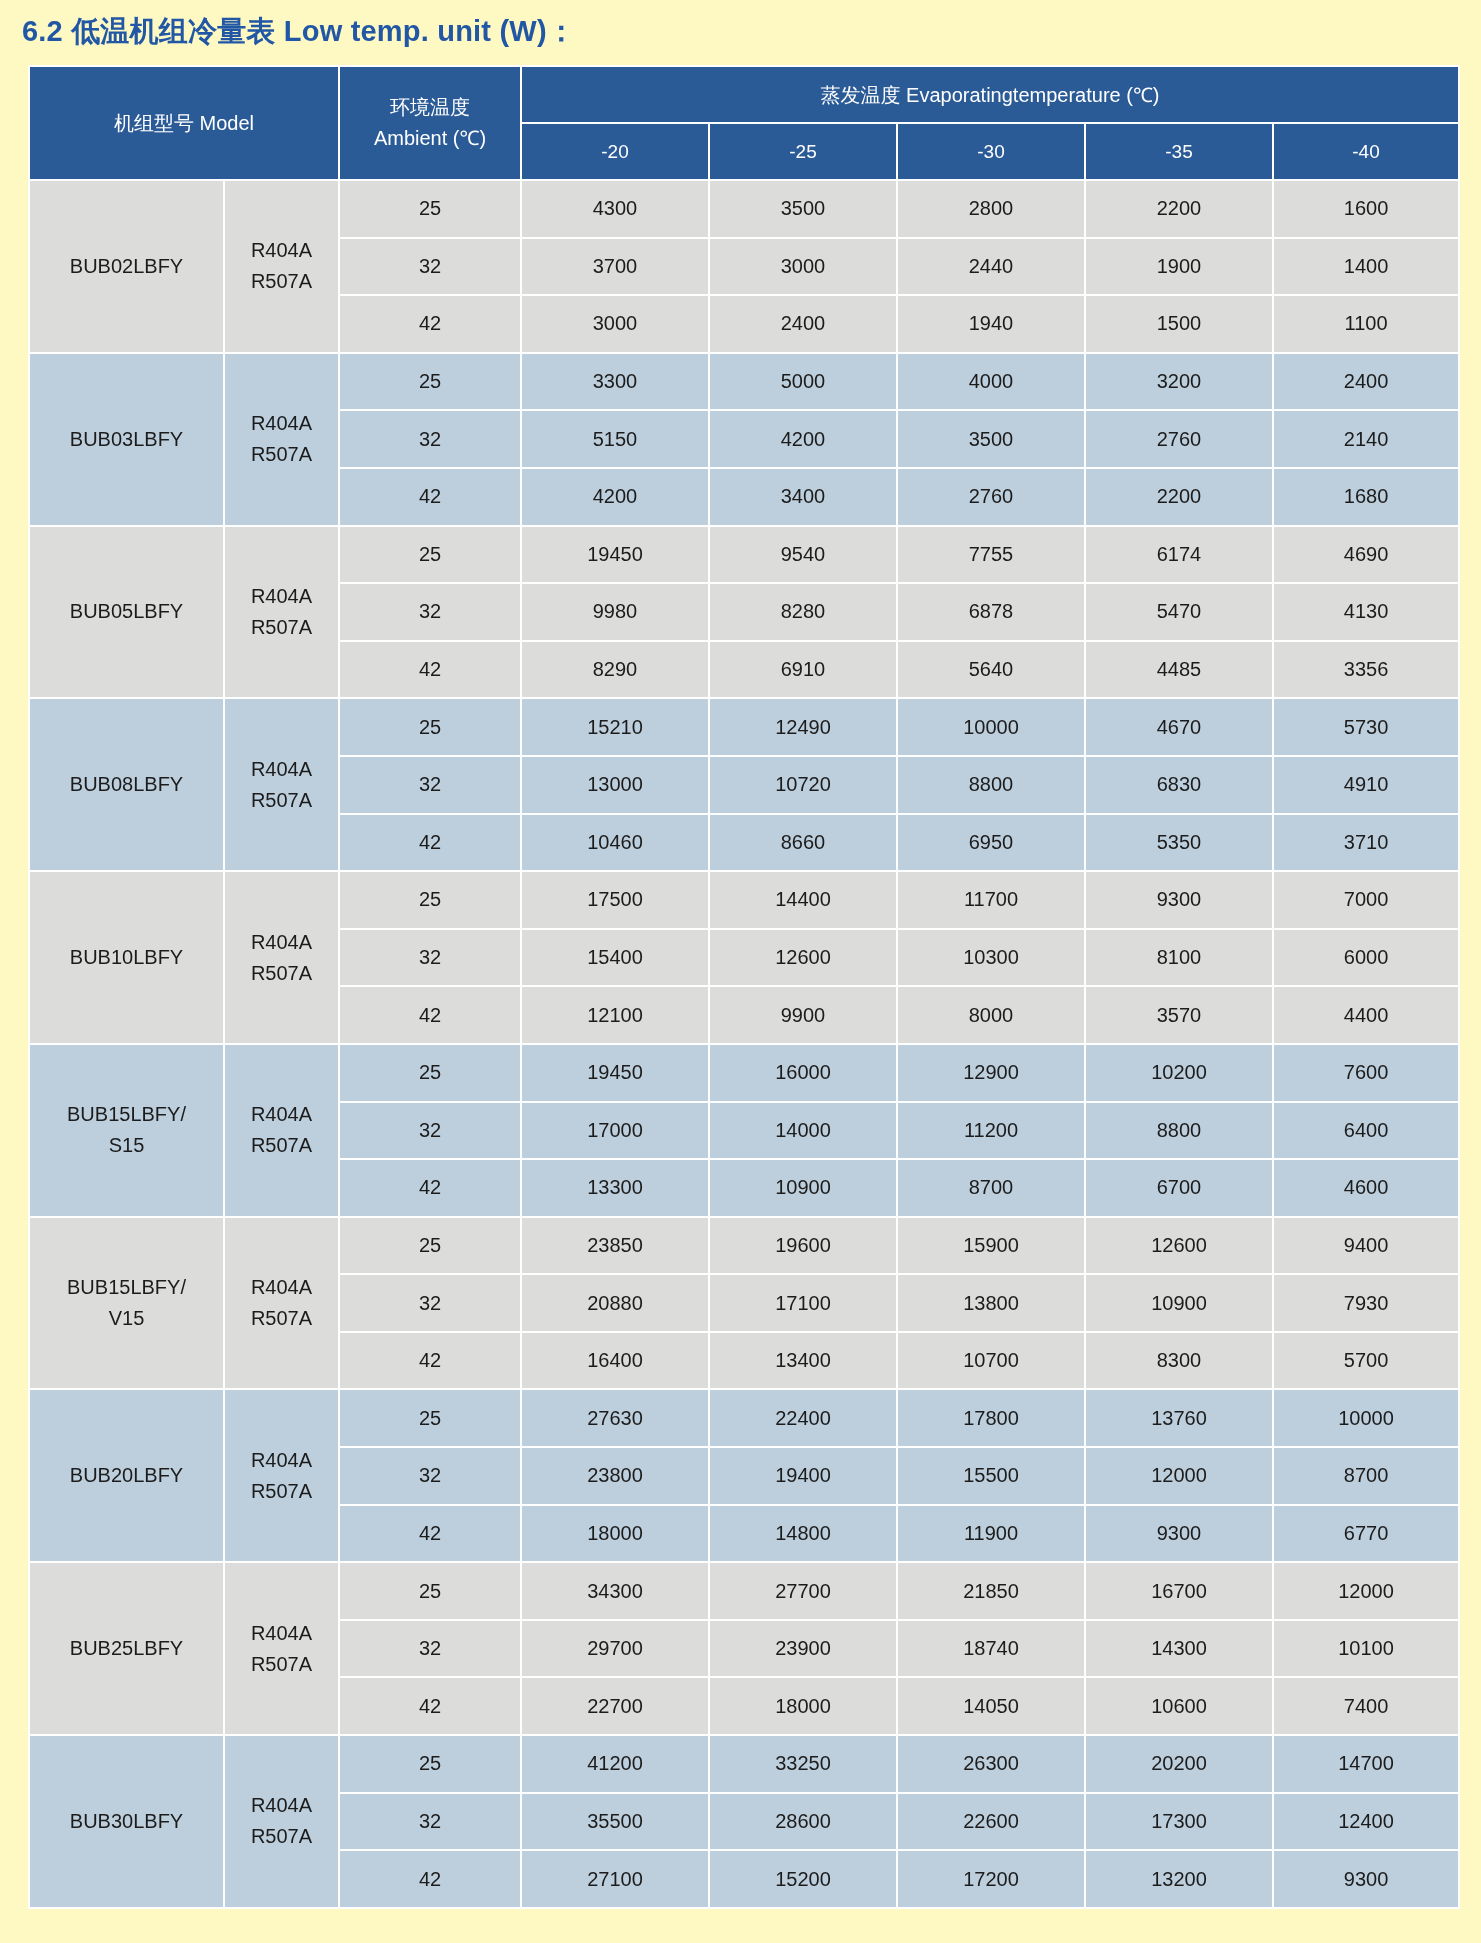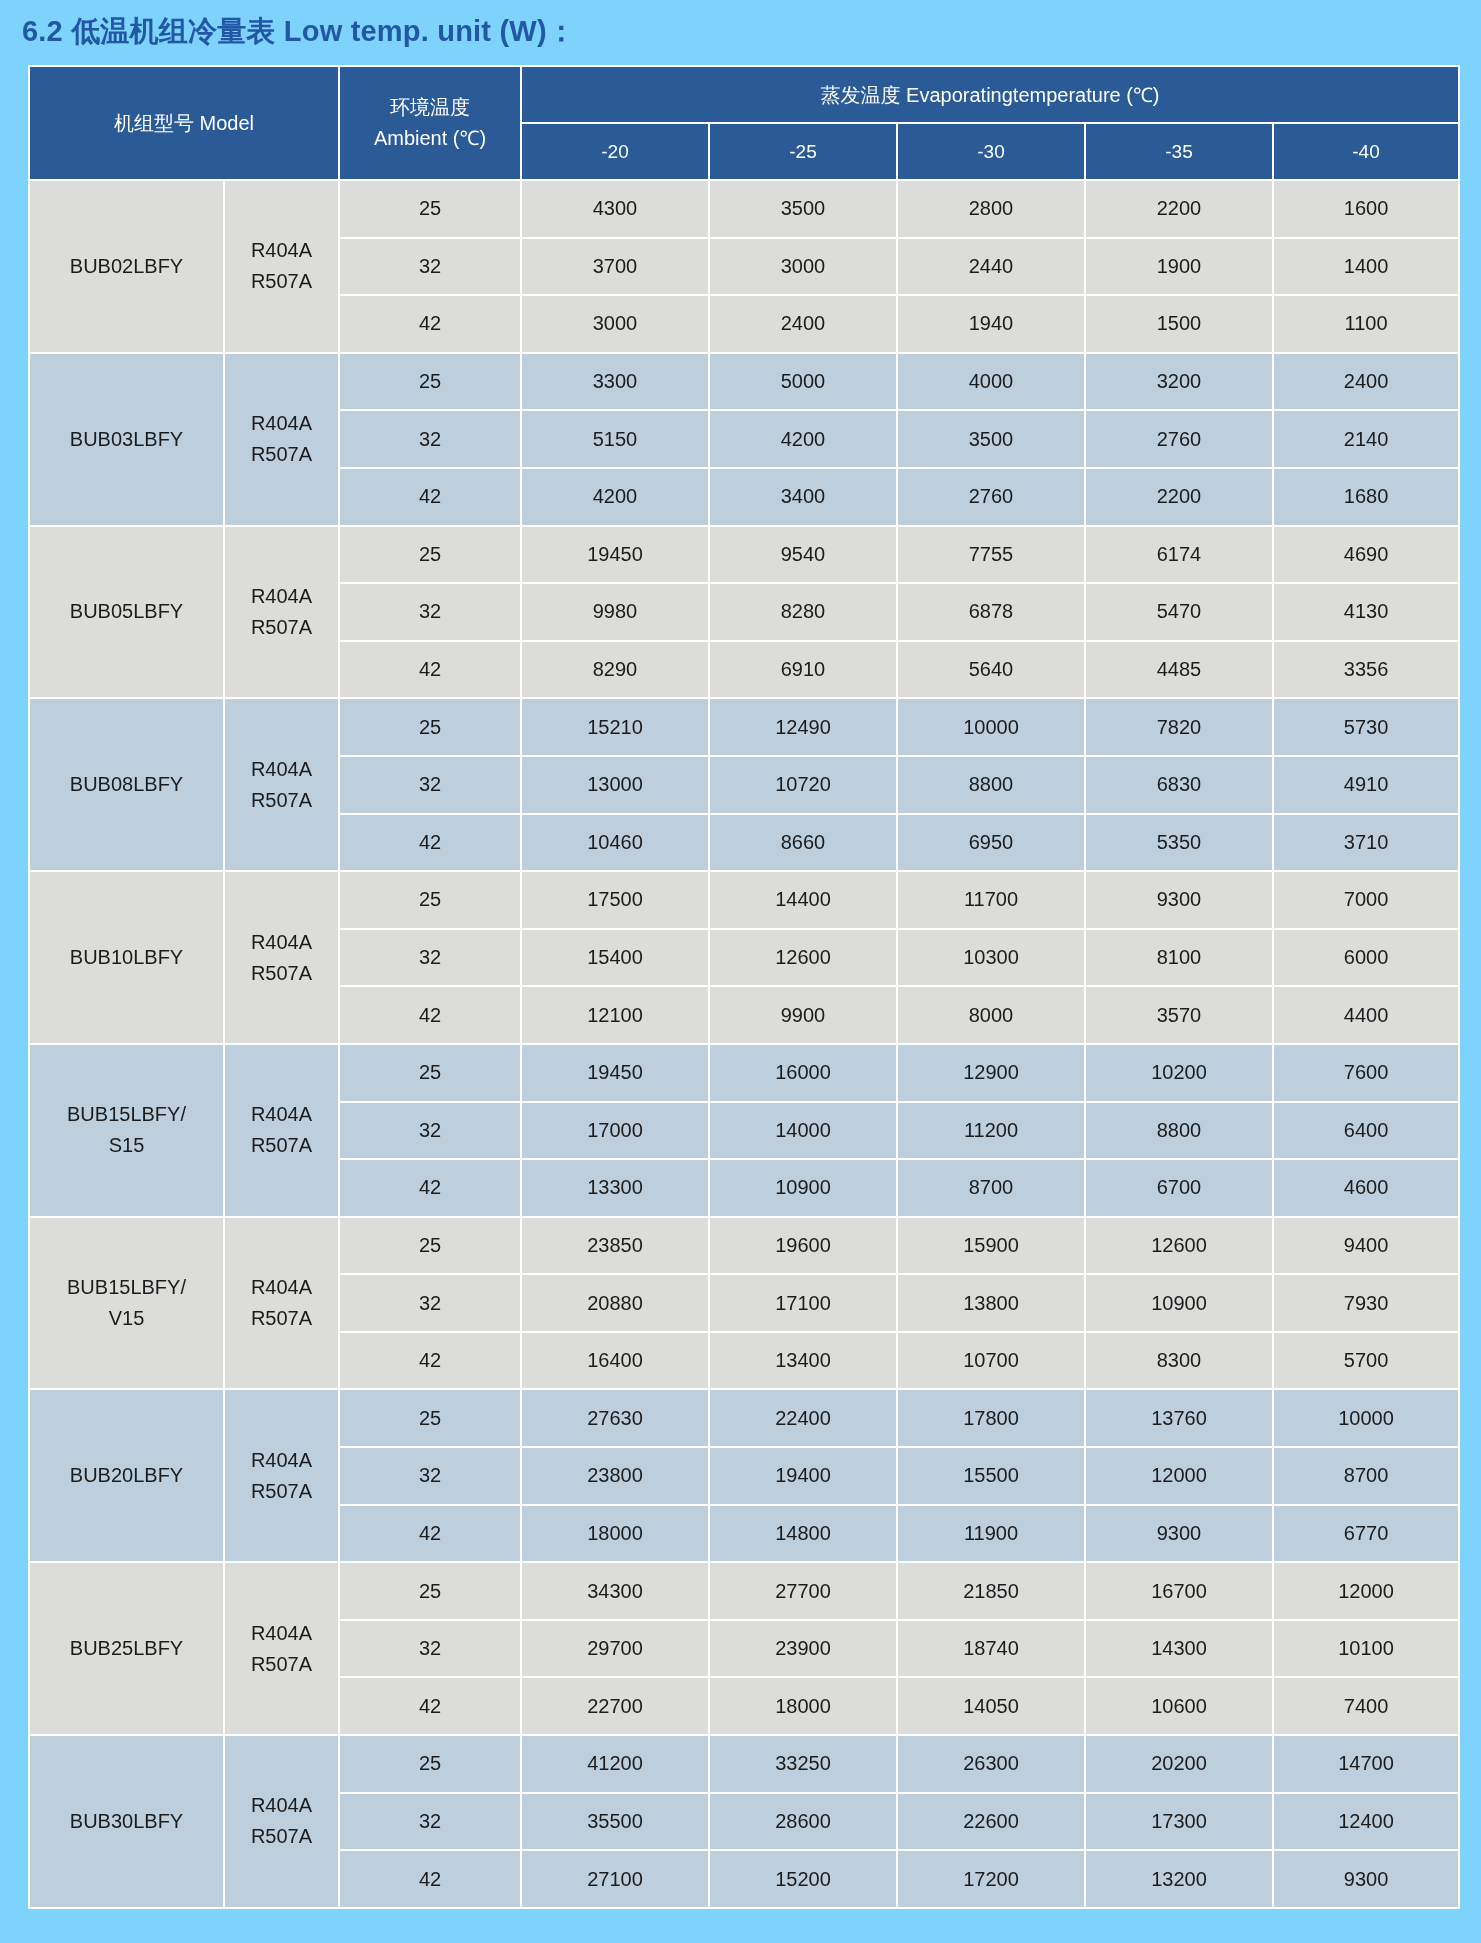--- a/index.html
+++ b/index.html
@@ -1,20 +1,20 @@
 <!DOCTYPE html>
 <html><head>
 <meta charset="utf-8">
 <style>
   html, body { margin: 0; padding: 0; background: #ffffff; }
   .page {
     position: relative;
     width: 1481px;
     height: 1943px;
-    background: #7dd3fc;
+    background: #fef9c3;
     font-family: "Liberation Sans", sans-serif;
     overflow: hidden;
   }
   .title {
     margin: 0;
     padding: 12px 0 0 22px;
     font-size: 29px;
     font-weight: bold;
     color: #2157a5;
     letter-spacing: 0.2px;
@@ -170,21 +170,21 @@
           <td class="block-end">3356</td>
         </tr>
         <tr class="blue">
           <td class="preline block-end" rowspan="3">BUB08LBFY</td>
           <td class="preline block-end" rowspan="3">R404A
 R507A</td>
           <td>25</td>
           <td>15210</td>
           <td>12490</td>
           <td>10000</td>
-          <td>7820</td>
+          <td>4670</td>
           <td>5730</td>
         </tr>
         <tr class="blue">
           <td>32</td>
           <td>13000</td>
           <td>10720</td>
           <td>8800</td>
           <td>6830</td>
           <td>4910</td>
         </tr>

